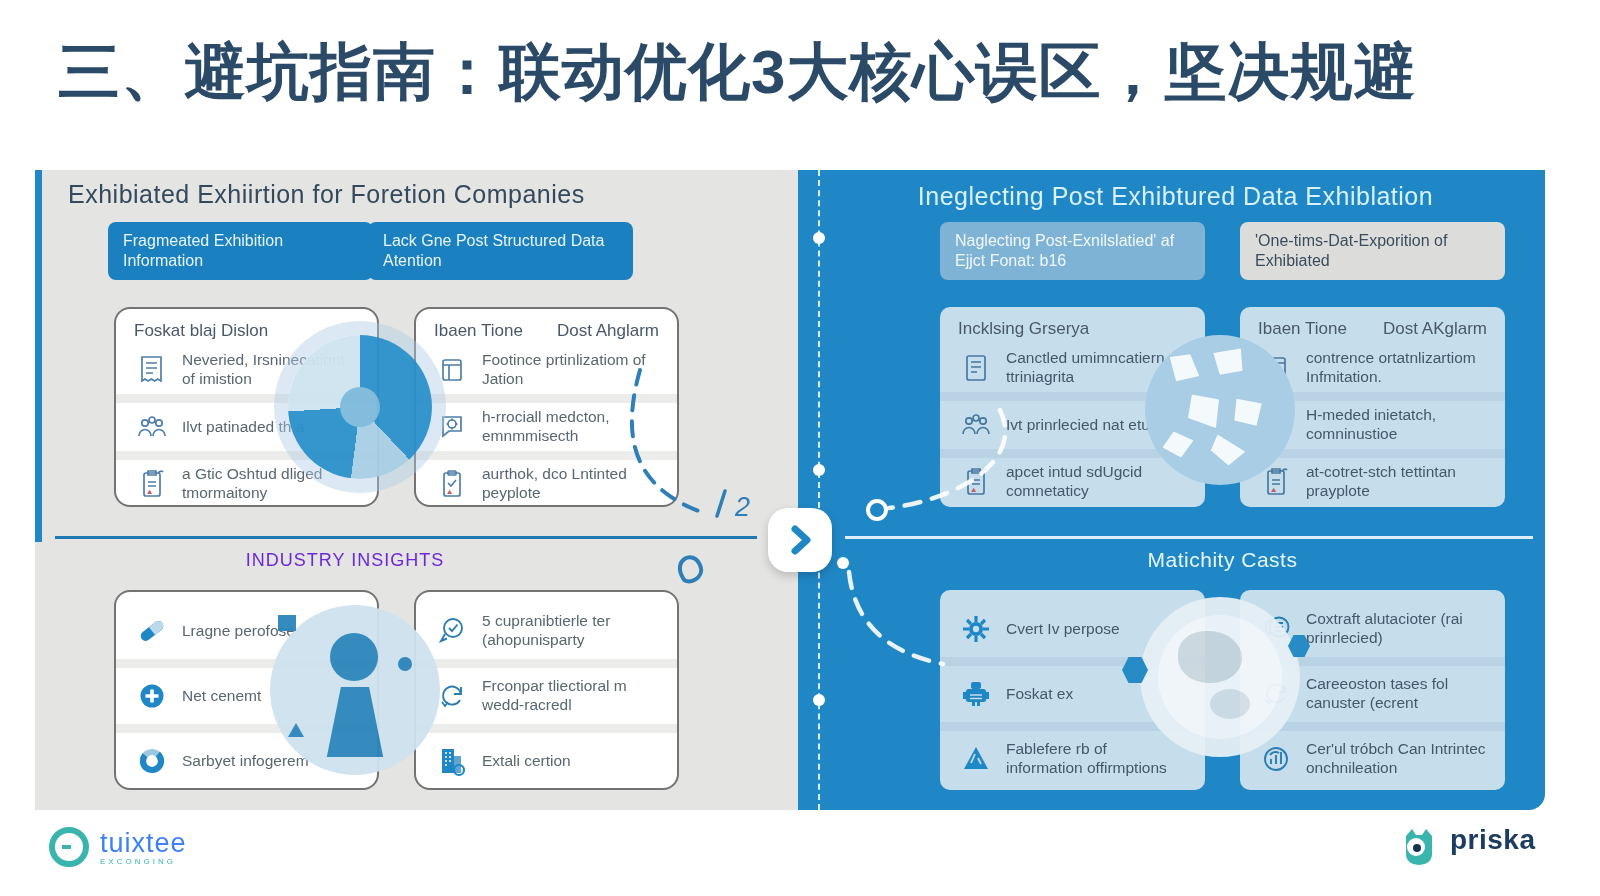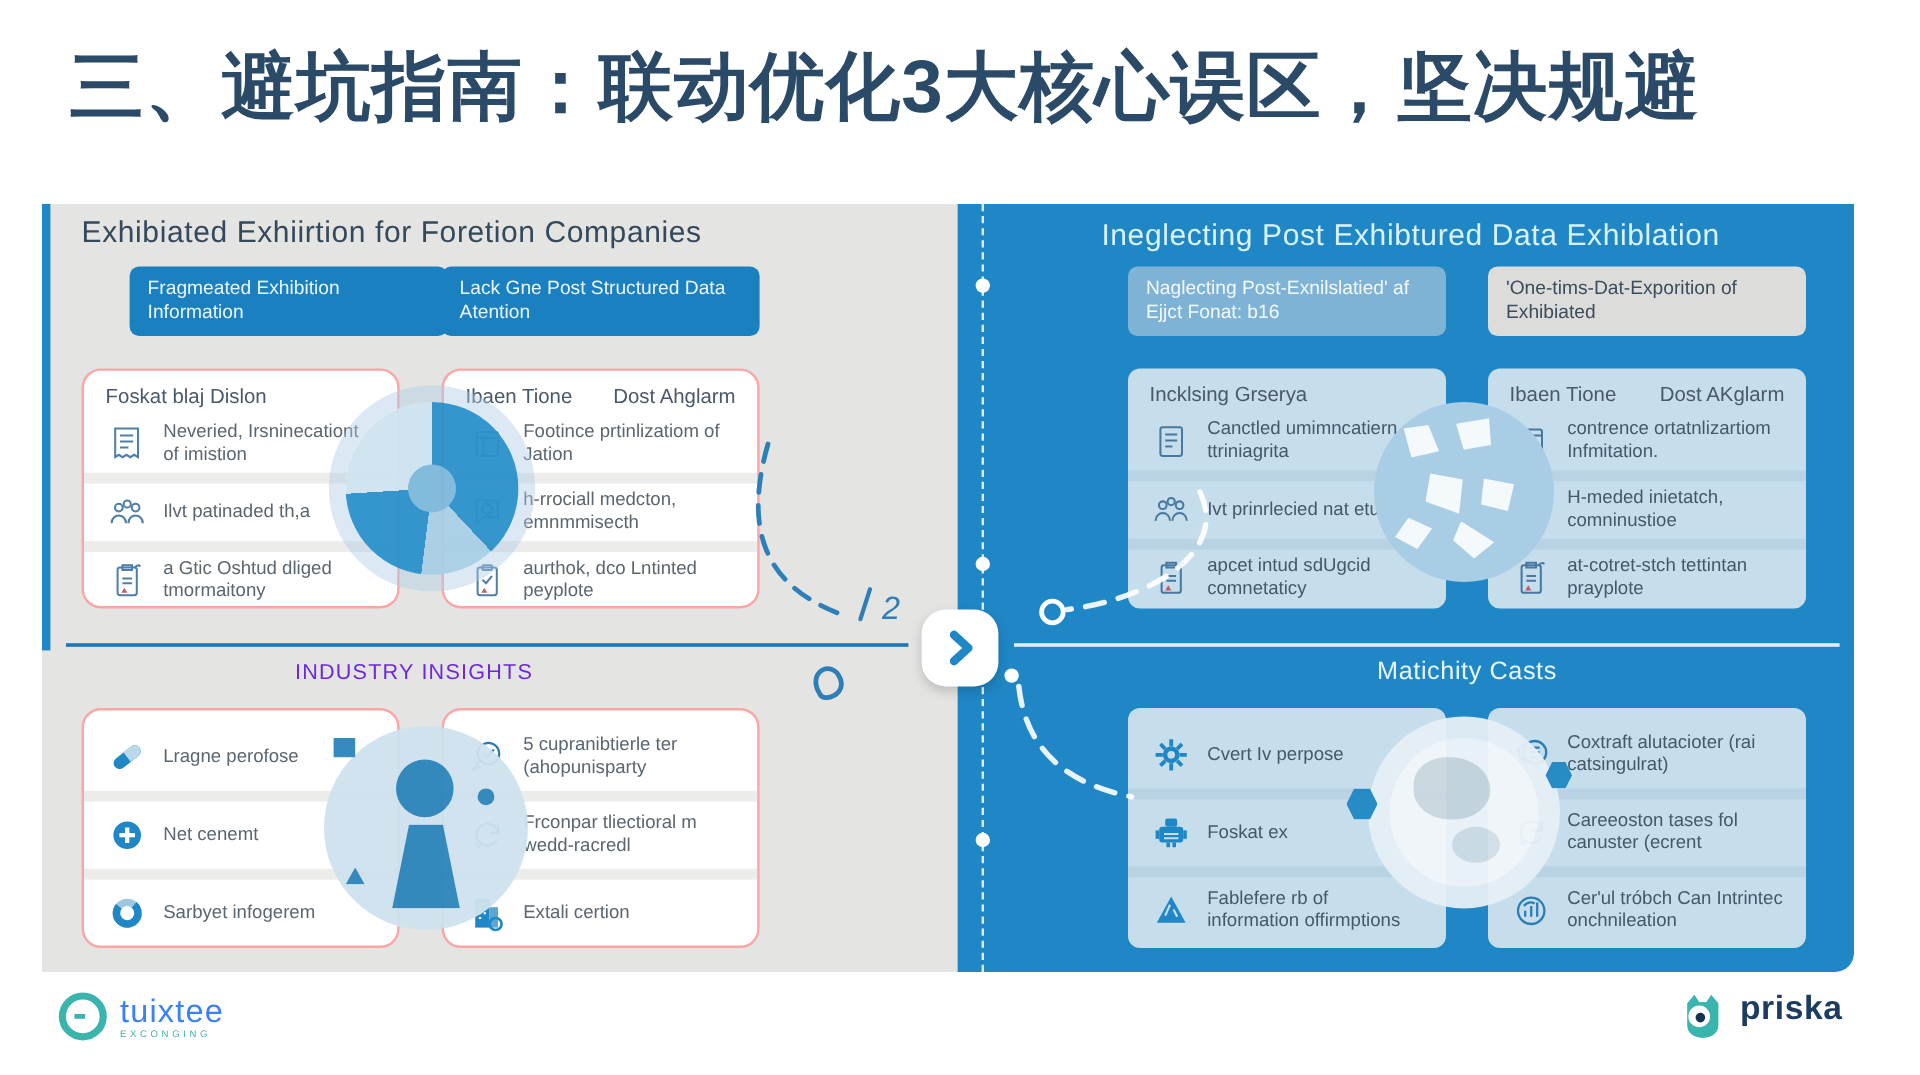--- a/index.html
+++ b/index.html
@@ -20,21 +20,21 @@
   .hdr-right { position:absolute; left:858px; top:12px; width:565px; text-align:center;
                font-size:25px; color:#d9f1f9; letter-spacing:.5px; }
 
   .hbox { position:absolute; width:265px; height:58px; border-radius:8px; padding:9px 15px;
           font-size:16px; line-height:1.28; }
   .hbox.blue  { background:#1b80c0; color:#e8f5fc; }
   .hbox.lblue { background:#7fb3d6; color:#f2f9fd; }
   .hbox.gray  { background:#dcdddb; color:#3c4c5c; }
 
   .card { position:absolute; width:265px; height:200px; padding:12px 18px 10px 18px; overflow:hidden; }
-  .card.white { background:#ffffff; border:2px solid #fca5a5; border-radius:16px; }
+  .card.white { background:#ffffff; border:2px solid #737373; border-radius:16px;margin-left:46px; }
   .card.lite  { background:#c6ddec; border-radius:10px; }
 
   .card-title { font-size:17px; color:#49586a; margin-bottom:6px; display:flex; justify-content:space-between; }
   .item { display:flex; align-items:center; gap:12px; min-height:46px; }
   .card.no-title .item { min-height:54px; }
   .item .txt { font-size:15.5px; line-height:1.22; color:#5a6670; }
   .card.lite .item .txt { color:#45586a; }
   .sep { height:9px; margin:1px -18px; background:#ececea; }
   .card.lite .sep { background:#b9d3e5; }
   .ic { width:36px; height:36px; flex:0 0 36px; }
@@ -372,21 +372,21 @@
 
   <div class="card lite no-title" style="left:1205px; top:420px;">
     <div class="item">
       <svg class="ic" viewBox="0 0 36 36">
           <g fill="none" stroke="#2b7db3" stroke-width="1.9">
             <circle cx="21" cy="16" r="9.5"></circle>
             <path d="M17 12h8M17 16h8M17 20h6"></path>
             <path d="M8 12v8l4 3V9z"></path>
           </g>
         </svg>
-      <span class="txt">Coxtraft alutacioter (rai catsingulrat)</span>
+      <span class="txt">Coxtraft alutacioter (rai prinrlecied)</span>
     </div>
     <div class="sep"></div>
     <div class="item">
       <svg class="ic" viewBox="0 0 36 36">
           <g fill="none" stroke="#2b7db3" stroke-width="1.9">
             <path d="M27 16a9 9 0 1 0-1 6"></path>
             <path d="M27 9v7h-7"></path>
             <path d="M8 24l3 4 3-4"></path>
           </g>
         </svg>

